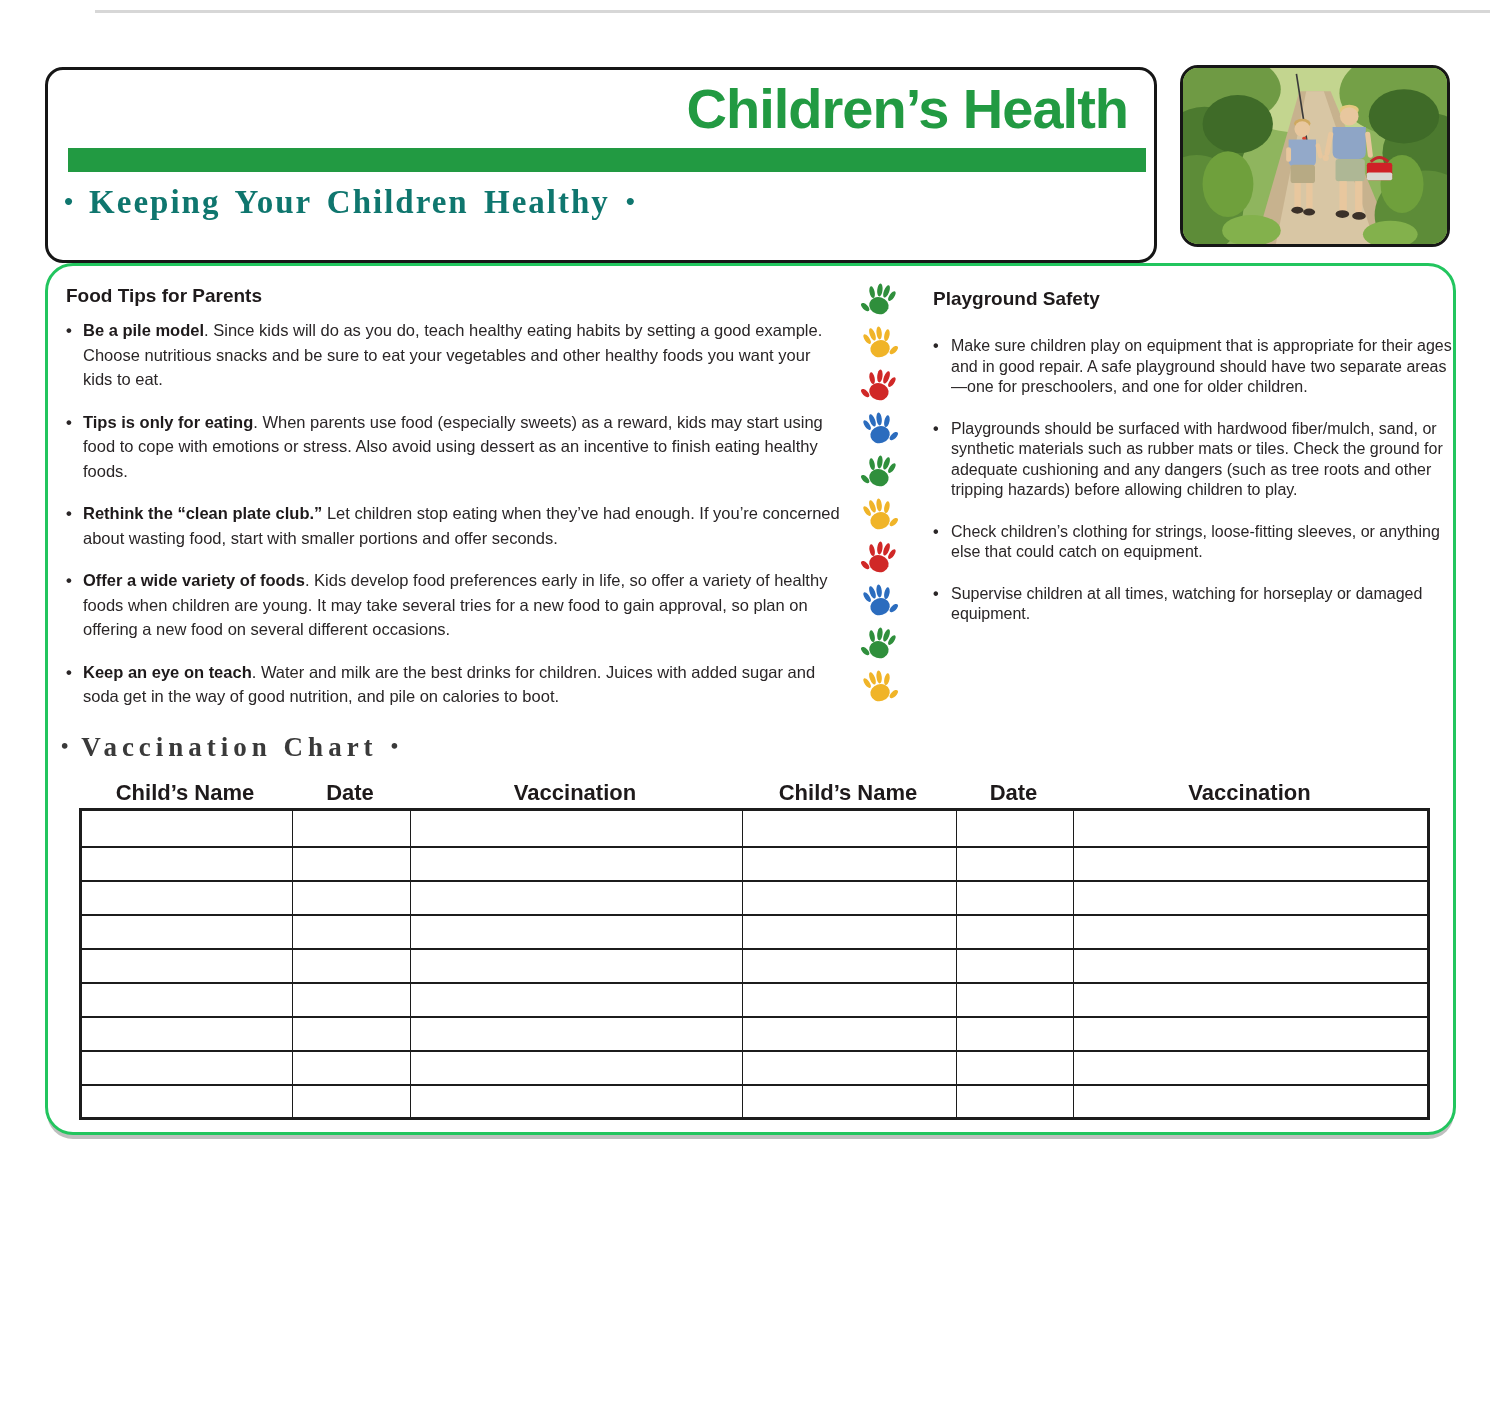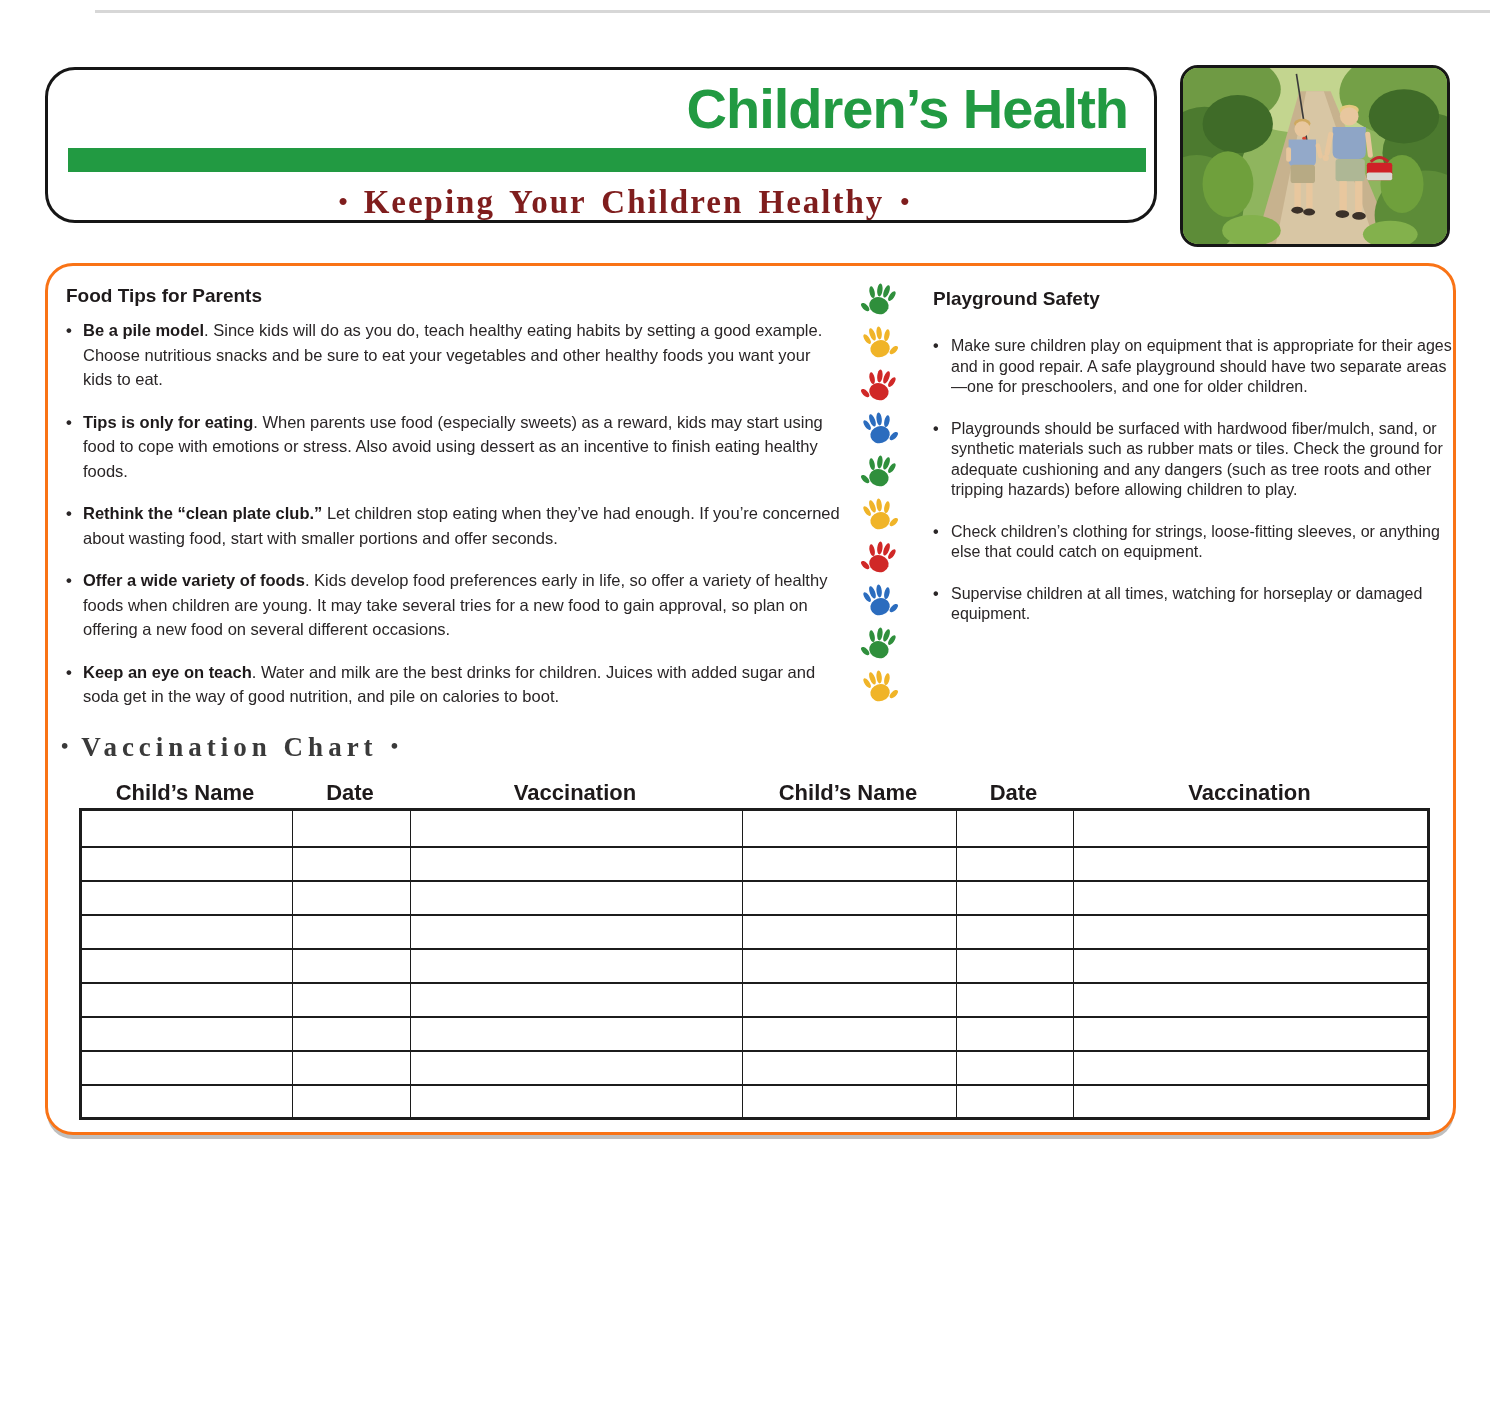--- a/index.html
+++ b/index.html
@@ -5,46 +5,46 @@
   html,body{margin:0;padding:0;}
   body{
     width:1500px;height:1401px;position:relative;background:#ffffff;
     font-family:"Liberation Sans","DejaVu Sans",sans-serif;color:#2a2627;
     -webkit-font-smoothing:antialiased;
   }
   .scan-line{position:absolute;left:95px;top:10px;width:1395px;height:3px;background:#d7d7d7;}
 
   
   .header-box{
-    position:absolute;left:45px;top:67px;width:1112px;height:156px;
-    border:3px solid #161616;border-radius:30px;background:#fff;box-sizing:border-box;
+    position:absolute;left:45px;top:67px;width:1112px;height:196px;
+    border:3px solid #161616;border-radius:18px;background:#fff;box-sizing:border-box;
   }
   .title{
     position:absolute;right:26px;top:6px;margin:0;
     font-size:56px;font-weight:bold;letter-spacing:-1px;color:#229a42;white-space:nowrap;
   }
   .green-bar{position:absolute;left:20px;top:78px;width:1078px;height:24px;background:#229a42;}
   .subtitle{
-    position:absolute;left:0;top:114px;width:100%;text-align:center;
+    position:absolute;left:0;top:114px;width:100%;text-align:left;
     font-family:"Liberation Serif","DejaVu Serif",serif;font-weight:bold;
-    font-size:33px;color:#7f1d1d;letter-spacing:2px;word-spacing:5px;white-space:nowrap;margin-left:23px;
+    font-size:33px;color:#0f766e;letter-spacing:2px;word-spacing:5px;white-space:nowrap;
   }
   .sub-dot{font-size:26px;vertical-align:3px;margin:0 16px;letter-spacing:0;}
 
   
   .photo-box{
     position:absolute;left:1180px;top:65px;width:270px;height:182px;
     border:3.5px solid #161616;border-radius:18px;overflow:hidden;box-sizing:border-box;background:#8fb55e;
   }
   .photo-box svg{display:block;width:100%;height:100%;}
 
   
   .main-box{
     position:absolute;left:45px;top:263px;width:1411px;height:872px;
-    border:3px solid #f97316;border-radius:28px;background:#fff;box-sizing:border-box;
+    border:3px solid #22c55e;border-radius:28px;background:#fff;box-sizing:border-box;
     box-shadow:0 6px 0 -2px #bfbfbf;
   }
   .main-box h2{margin:0;font-size:19px;font-weight:bold;color:#1e1a1b;}
 
   .food{position:absolute;left:18px;top:19px;width:778px;}
   .play{position:absolute;left:885px;top:22px;width:522px;}
 
   ul.tips{list-style:none;margin:0;padding:0;}
   .tips li{position:relative;padding-left:17px;}
   .tips .dot{position:absolute;left:0;top:0;font-weight:bold;}

